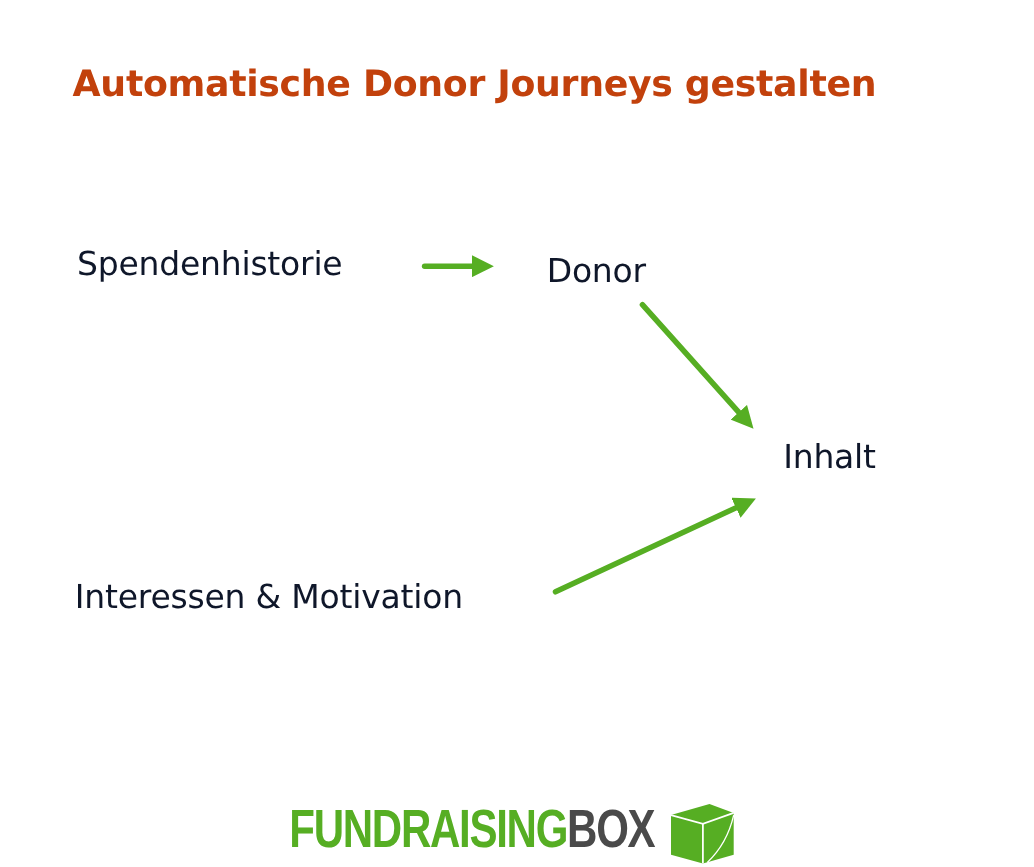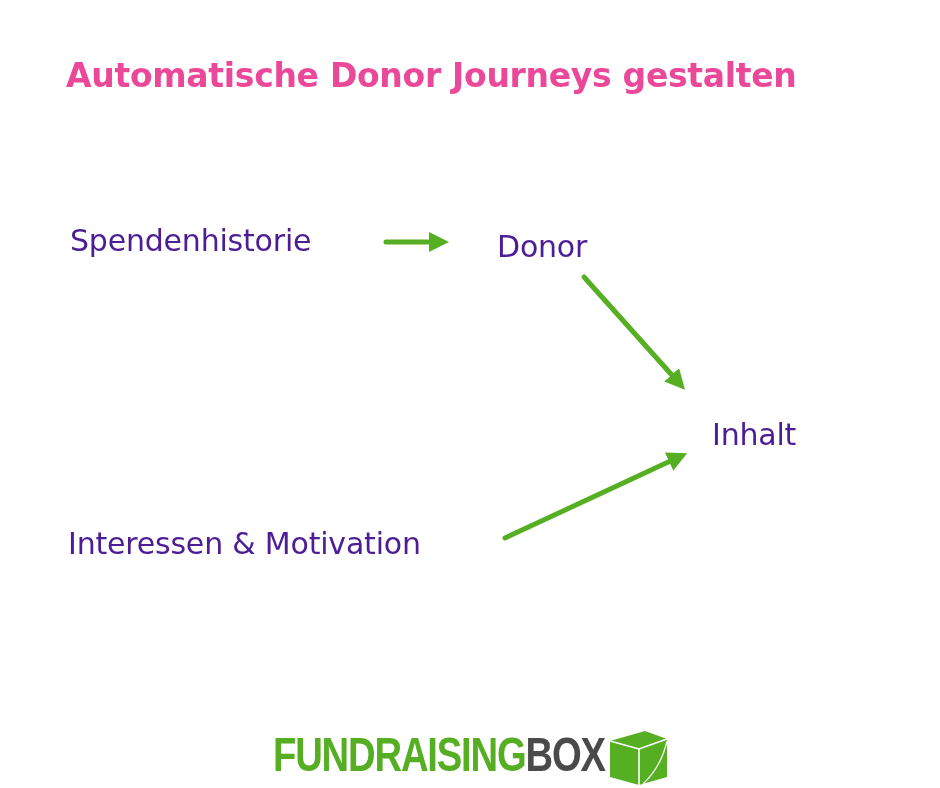--- a/index.html
+++ b/index.html
@@ -1,24 +1,24 @@
 <!DOCTYPE html>
 <html><head>
   <meta charset="utf-8">
   <style>
     html, body { margin: 0; padding: 0; background: #ffffff; }
     body { width: 940px; height: 788px; position: relative; overflow: hidden; font-family: "DejaVu Sans", sans-serif; color: #111; }
-    .title { position: absolute; left: 66px; top: 56px; font-size: 33px; font-weight: bold; letter-spacing: -0.3px; white-space: nowrap; color: #ec4899; }
-    .node { position: absolute; font-size: 30px; font-weight: normal; color: #4c1d95; white-space: nowrap; letter-spacing: -0.2px; }
+    .title { position: absolute; left: 66px; top: 56px; font-size: 33px; font-weight: bold; letter-spacing: -0.3px; white-space: nowrap; color: #c2410c; }
+    .node { position: absolute; font-size: 30px; font-weight: normal; color: #0f172a; white-space: nowrap; letter-spacing: -0.2px; }
     #n1 { left: 70px; top: 223px; }
     #n2 { left: 497px; top: 229px; }
-    #n3 { left: 712px; top: 417px; }
+    #n3 { left: 712px; top: 398px; }
     #n4 { left: 68px; top: 526px; }
     svg.arrows { position: absolute; left: 0; top: 0; }
-    .logo { position: absolute; left: 273px; top: 726px; height: 56px; display: flex; align-items: center; }
+    .logo { position: absolute; left: 263px; top: 726px; height: 56px; display: flex; align-items: center; }
     .logo-text { font-family: "Liberation Sans", sans-serif; font-weight: bold; font-size: 49px; letter-spacing: -1.5px; transform: scaleX(0.78); transform-origin: left center; white-space: nowrap; line-height: 56px; }
     .logo-green { color: #56ae23; }
     .logo-gray { color: #4a4a4a; }
     .cube { position: absolute; left: 605px; top: 727px; }
   </style>
 </head>
 <body>
 
 <div class="title">Automatische Donor Journeys gestalten</div>
 

